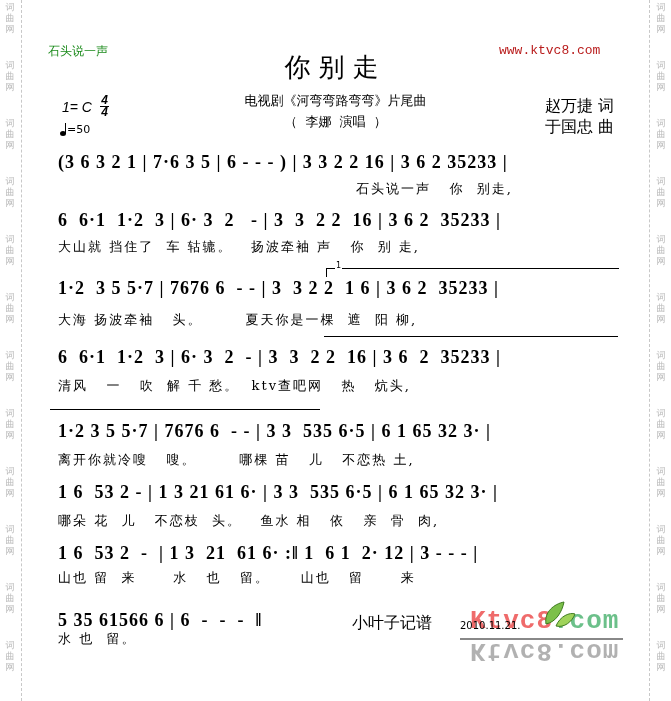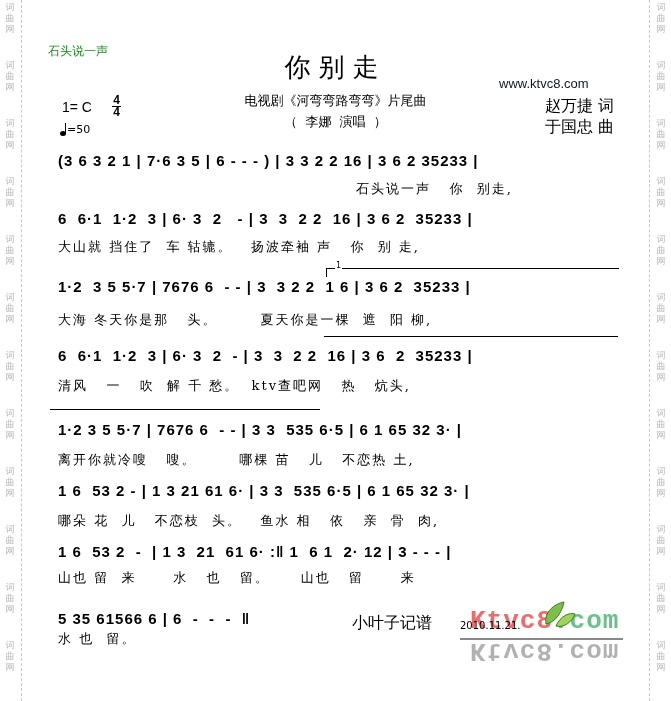--- a/index.html
+++ b/index.html
@@ -9,36 +9,36 @@
   .margin-col.left { left: 0; }
   .margin-col.right { left: 649px; }
   .margin-rule { position: absolute; top: 0; height: 701px; border-left: 1px dashed #c8c8c8; }
   .margin-rule.left { left: 21px; }
   .margin-rule.right { left: 649px; }
   .wm { position: absolute; width: 14px; font-size: 9px; line-height: 11px; color: #b8b8b8; text-align: center; }
   .margin-col.left .wm { left: 3px; }
   .margin-col.right .wm { left: 5px; }
 
   .brand-left { position: absolute; left: 48px; top: 43px; font-size: 12px; color: #1a8a1a; }
-  .brand-right { position: absolute; left: 499px; top: 43px; font-size: 13px; color: #0f172a; font-family: Liberation Sans, sans-serif; margin-top: 33px; }
+  .brand-right { position: absolute; left: 499px; top: 43px; font-size: 13px; color: #b91c1c; font-family: Liberation Mono, monospace; }
   .title { position: absolute; left: 0; width: 671px; top: 50px; text-align: center; font-size: 26px; letter-spacing: 8px; }
   .subtitle { position: absolute; left: 0; width: 671px; top: 92px; text-align: center; font-size: 13px; }
   .singer { position: absolute; left: 0; width: 671px; top: 113px; text-align: center; font-size: 13px; word-spacing: 4px; }
   .credit { position: absolute; left: 545px; font-size: 16px; }
   .credit.c1 { top: 96px; }
   .credit.c2 { top: 117px; }
-  .key { position: absolute; left: 62px; top: 95px; font-size: 14px; font-family: "Liberation Sans", sans-serif; display: flex; align-items: center; gap: 20px; }
+  .key { position: absolute; left: 62px; top: 95px; font-size: 14px; font-family: "Liberation Sans", sans-serif; display: flex; align-items: center; gap: 8px; font-style: italic; }
   .frac { display: inline-flex; flex-direction: column; align-items: center; font-size: 12px; line-height: 11px; font-weight: bold; }
   .frac .bar { width: 9px; height: 1px; background: #000; }
   .tempo { position: absolute; left: 60px; top: 123px; font-size: 11px; display: flex; align-items: flex-end; }
   .note-head { display: inline-block; width: 6px; height: 5px; background: #000; border-radius: 50%; margin-right: 1px; position: relative; }
   .note-head::after { content: ""; position: absolute; right: 0; bottom: 2px; width: 1px; height: 11px; background: #000; }
 
   .row { position: absolute; left: 58px; width: 560px; }
-  .notes { position: absolute; left: 0; height: 20px; font-size: 15px; font-weight: bold; white-space: pre; font-family: Liberation Sans, sans-serif; letter-spacing: 1px; }
+  .notes { position: absolute; left: 0; height: 20px; font-size: 18px; font-weight: bold; white-space: pre; font-family: Liberation Serif, serif; letter-spacing: 1px; }
   .lyrics { position: absolute; left: 0; font-size: 13px; white-space: pre; font-family: "DejaVu Serif", serif; letter-spacing: 2px; }
   .volta { position: absolute; height: 8px; border-top: 1px solid #000; border-left: 1px solid #000; }
   .volta-label { position: absolute; font-size: 8px; top: -8px; left: 8px; background: #fff; padding: 0 1px; }
   .hline { position: absolute; height: 1px; background: #000; }
 
   .transcriber { position: absolute; left: 352px; top: 613px; font-size: 16px; font-family: "DejaVu Serif", serif; }
   .date { position: absolute; left: 460px; top: 620px; font-size: 10px; }
   .logo { position: absolute; left: 470px; top: 600px; width: 165px; height: 70px; }
   .logo-text { position: absolute; left: 0; top: 6px; font-size: 26px; font-family: "Liberation Mono", monospace; font-weight: bold; letter-spacing: 1px; }
   .logo-text .r { color: #ef6b6b; }
@@ -111,21 +111,21 @@
 <div class="row" style="top:210px">
   <div class="notes" style="top:0">6  6·1  1·2  3 | 6· 3  2   - | 3  3  2 2  16 | 3 6 2  35233 |</div>
   <div class="lyrics" style="top:28px">大山就 挡住了  车 轱辘。   扬波牵袖 声   你  别 走,</div>
 </div>
 
 <div class="row" style="top:278px">
   <div class="volta" style="left:268px; top:-10px; width:292px">
     <span class="volta-label">1</span>
   </div>
   <div class="notes" style="top:0">1·2  3 5 5·7 | 7676 6  - - | 3  3 2 2  1 6 | 3 6 2  35233 |</div>
-  <div class="lyrics" style="top:33px">大海 冬天你是那   头。       夏天你是一棵  遮  阳 柳,</div>
+  <div class="lyrics" style="top:33px">大海 扬波牵袖   头。       夏天你是一棵  遮  阳 柳,</div>
 </div>
 <div class="hline" style="left:324px; top:336px; width:294px"></div>
 
 <div class="row" style="top:347px">
   <div class="notes" style="top:0">6  6·1  1·2  3 | 6· 3  2  - | 3  3  2 2  16 | 3 6  2  35233 |</div>
   <div class="lyrics" style="top:30px">清风   一   吹  解 千 愁。  ktv查吧网   热   炕头,</div>
 </div>
 <div class="hline" style="left:50px; top:409px; width:270px"></div>
 
 <div class="row" style="top:421px">

